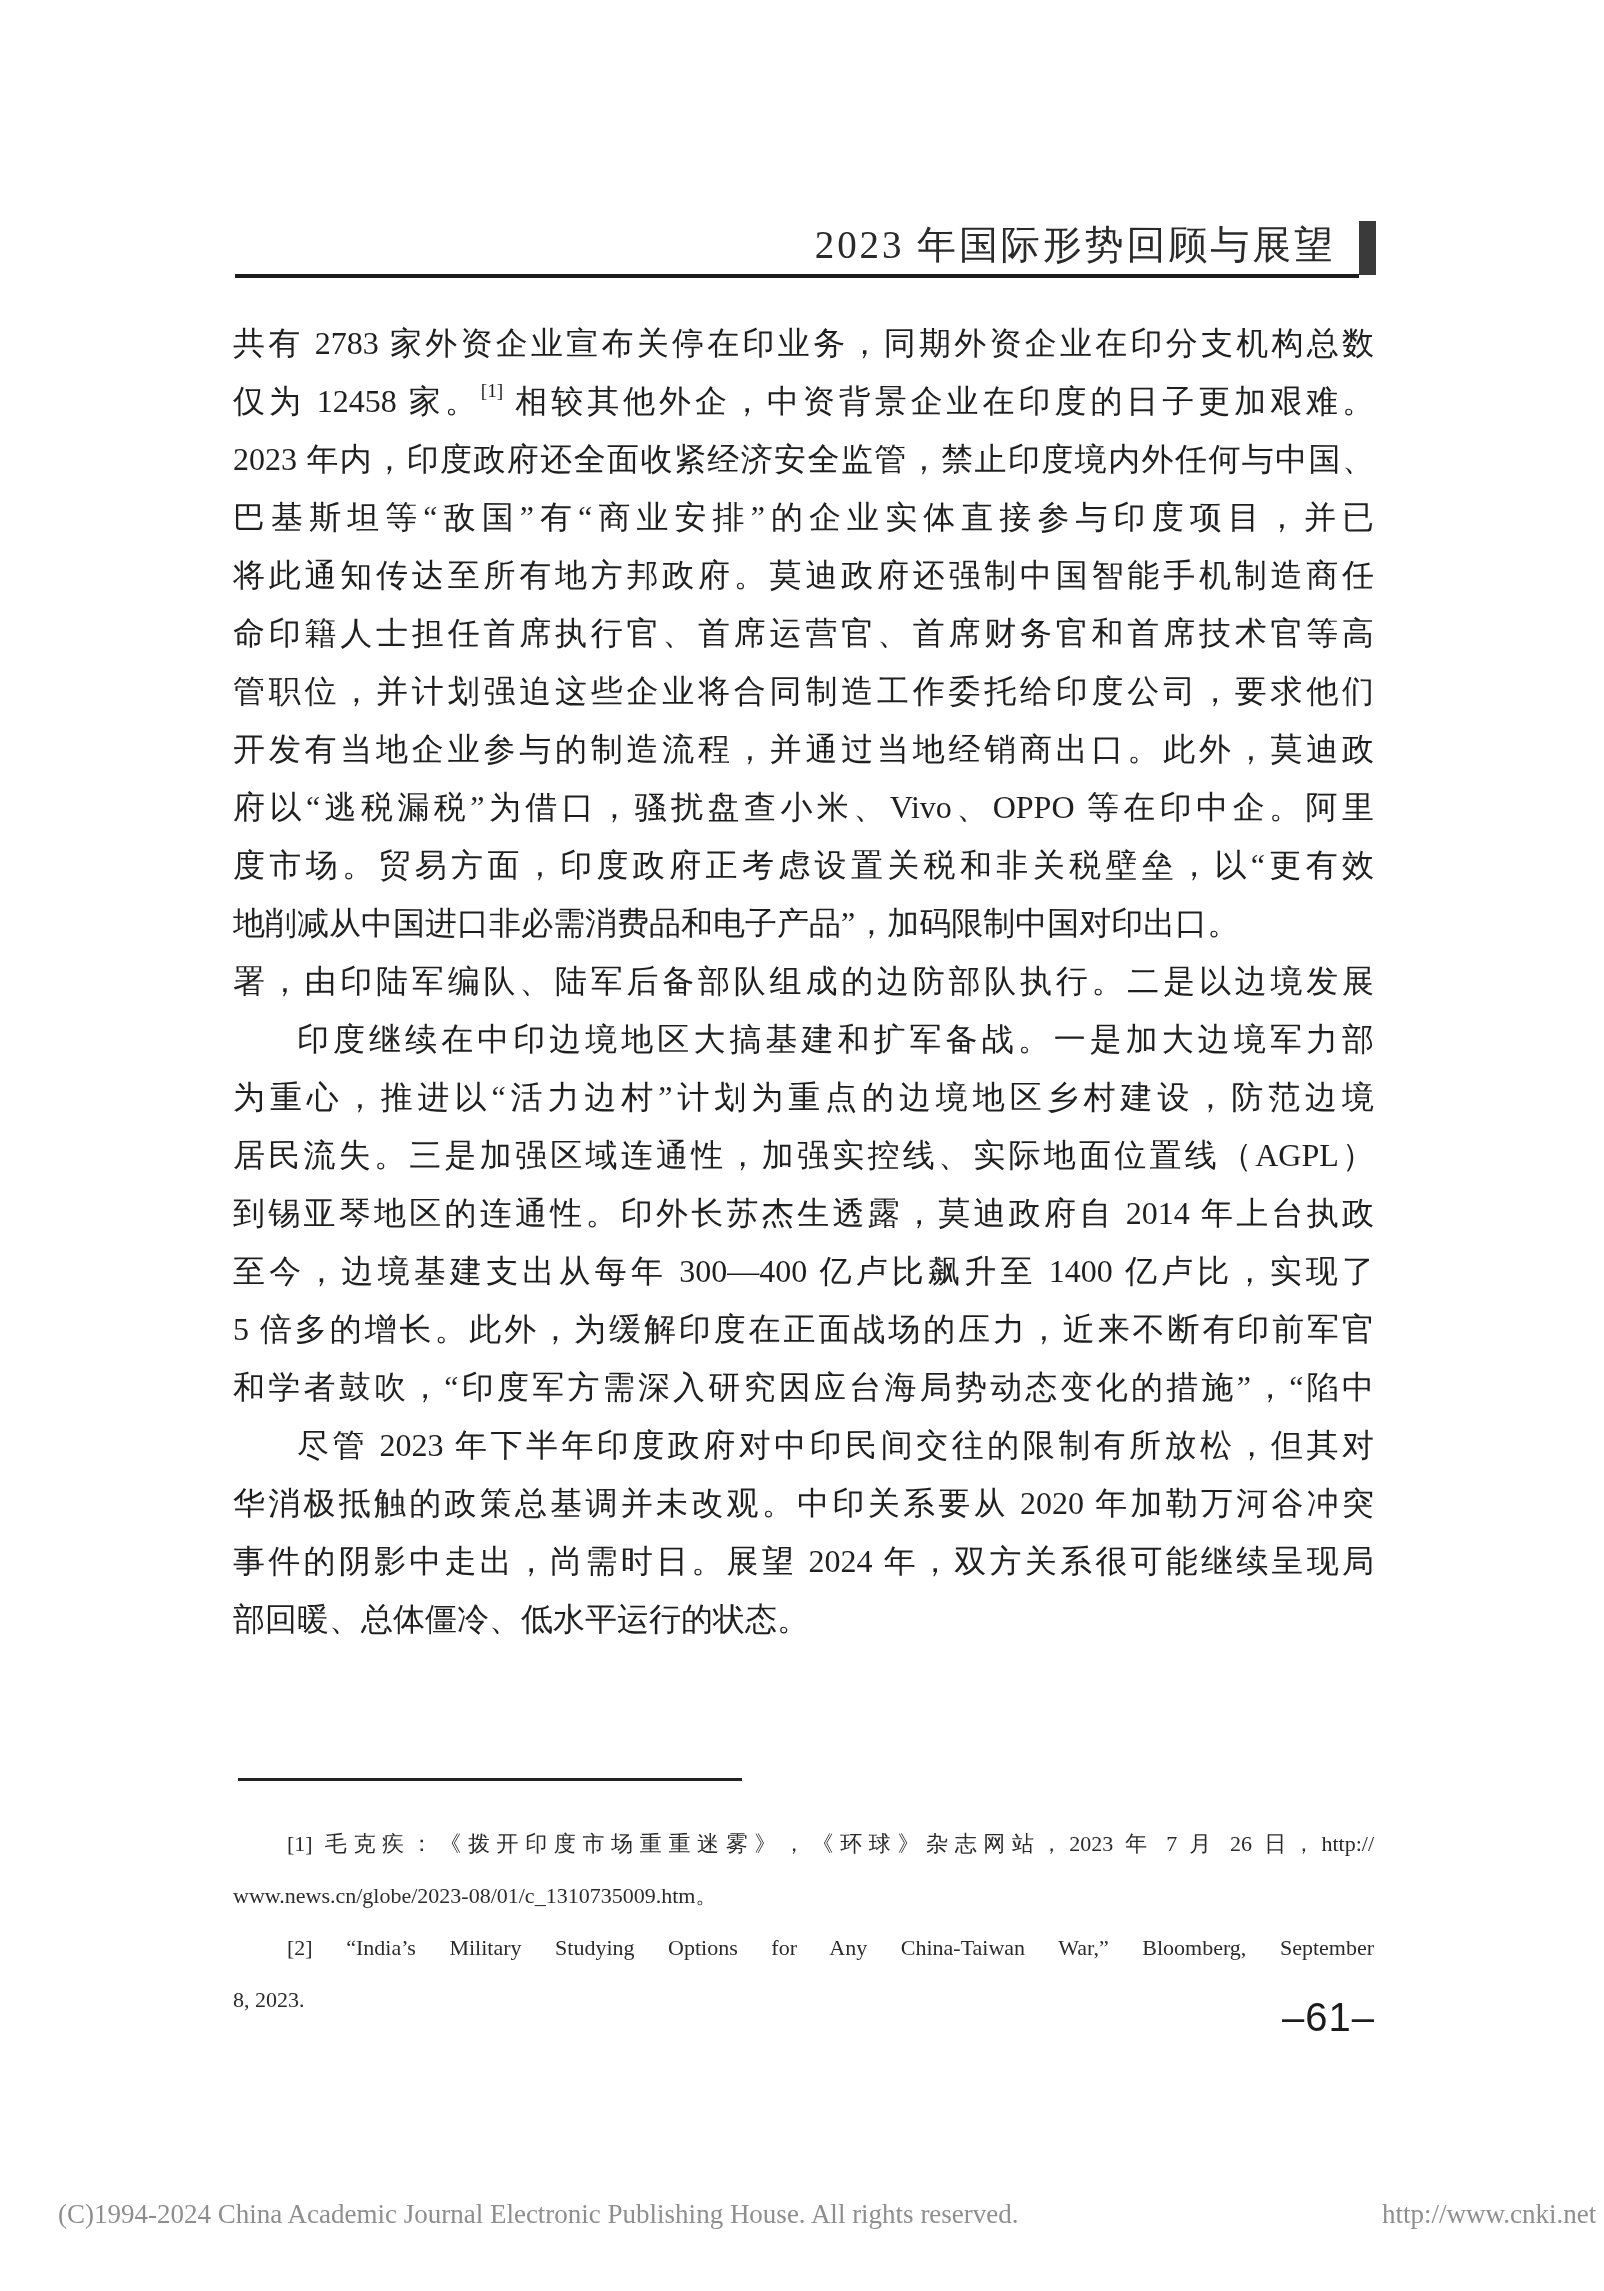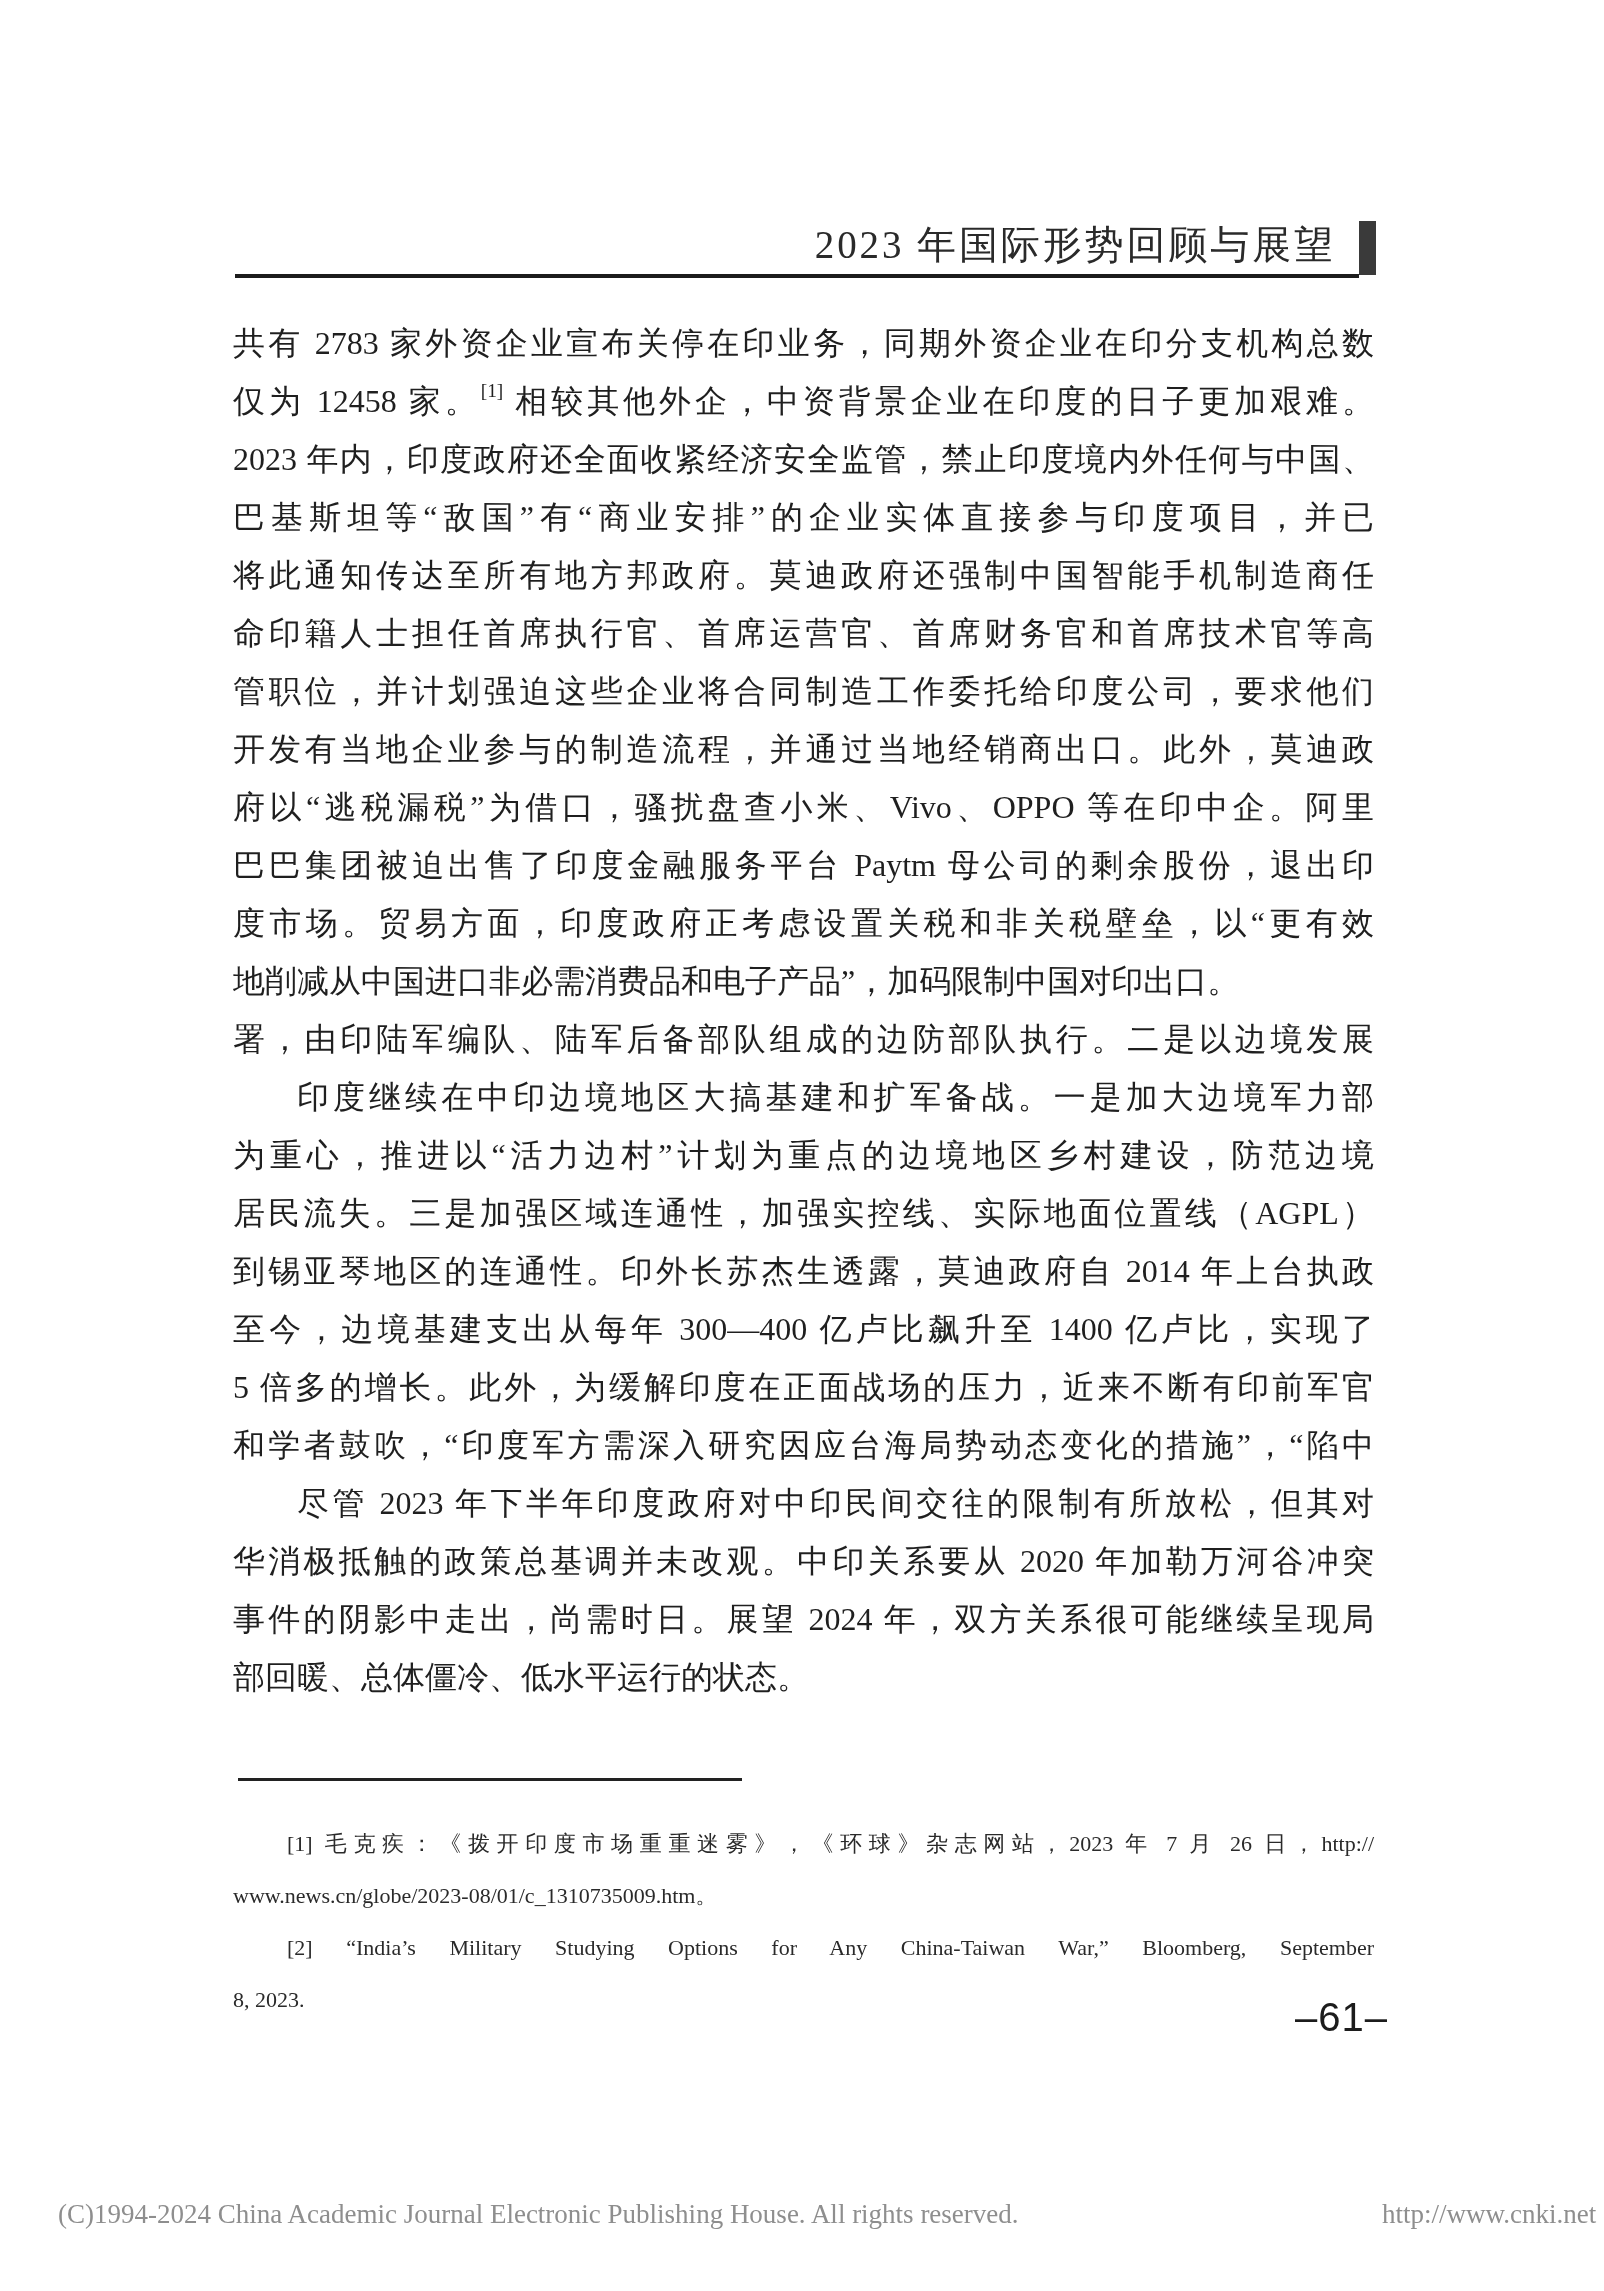--- a/index.html
+++ b/index.html
@@ -88,21 +88,21 @@
     white-space: nowrap;
     color: #2a2a2a;
     margin-top: 10px;
   }
   .fline.plast { text-align-last: left; }
   .fline.pindent { text-indent: 54px; }
   
   .page-number {
     position: absolute;
     top: 1995px;
-    right: 216px;
+    right: 229px;
     font-family: "Liberation Sans", "DejaVu Sans", sans-serif;
     font-size: 40px;
     letter-spacing: 1px;
     color: #1c1c1c;
   }
   
   .footer {
     position: absolute;
     left: 0;
     top: 2197px;
@@ -129,21 +129,20 @@
   <div class="body-text">
       <div class="bline">共有 2783 家外资企业宣布关停在印业务，同期外资企业在印分支机构总数</div>
       <div class="bline">仅为 12458 家。<sup class="fnref">[1]</sup> 相较其他外企，中资背景企业在印度的日子更加艰难。</div>
       <div class="bline">2023 年内，印度政府还全面收紧经济安全监管，禁止印度境内外任何与中国、</div>
       <div class="bline">巴基斯坦等“敌国”有“商业安排”的企业实体直接参与印度项目，并已</div>
       <div class="bline">将此通知传达至所有地方邦政府。莫迪政府还强制中国智能手机制造商任</div>
       <div class="bline">命印籍人士担任首席执行官、首席运营官、首席财务官和首席技术官等高</div>
       <div class="bline">管职位，并计划强迫这些企业将合同制造工作委托给印度公司，要求他们</div>
       <div class="bline">开发有当地企业参与的制造流程，并通过当地经销商出口。此外，莫迪政</div>
       <div class="bline">府以“逃税漏税”为借口，骚扰盘查小米、Vivo、OPPO 等在印中企。阿里</div>
-      <div class="bline">巴巴集团被迫出售了印度金融服务平台 Paytm 母公司的剩余股份，退出印</div>
       <div class="bline">度市场。贸易方面，印度政府正考虑设置关税和非关税壁垒，以“更有效</div>
       <div class="bline plast">地削减从中国进口非必需消费品和电子产品”，加码限制中国对印出口。</div>
       <div class="bline">署，由印陆军编队、陆军后备部队组成的边防部队执行。二是以边境发展</div>
       <div class="bline pindent">印度继续在中印边境地区大搞基建和扩军备战。一是加大边境军力部</div>
       <div class="bline">为重心，推进以“活力边村”计划为重点的边境地区乡村建设，防范边境</div>
       <div class="bline">居民流失。三是加强区域连通性，加强实控线、实际地面位置线（AGPL）</div>
       <div class="bline">到锡亚琴地区的连通性。印外长苏杰生透露，莫迪政府自 2014 年上台执政</div>
       <div class="bline">至今，边境基建支出从每年 300—400 亿卢比飙升至 1400 亿卢比，实现了</div>
       <div class="bline">5 倍多的增长。此外，为缓解印度在正面战场的压力，近来不断有印前军官</div>
       <div class="bline">和学者鼓吹，“印度军方需深入研究因应台海局势动态变化的措施”，“陷中</div>

